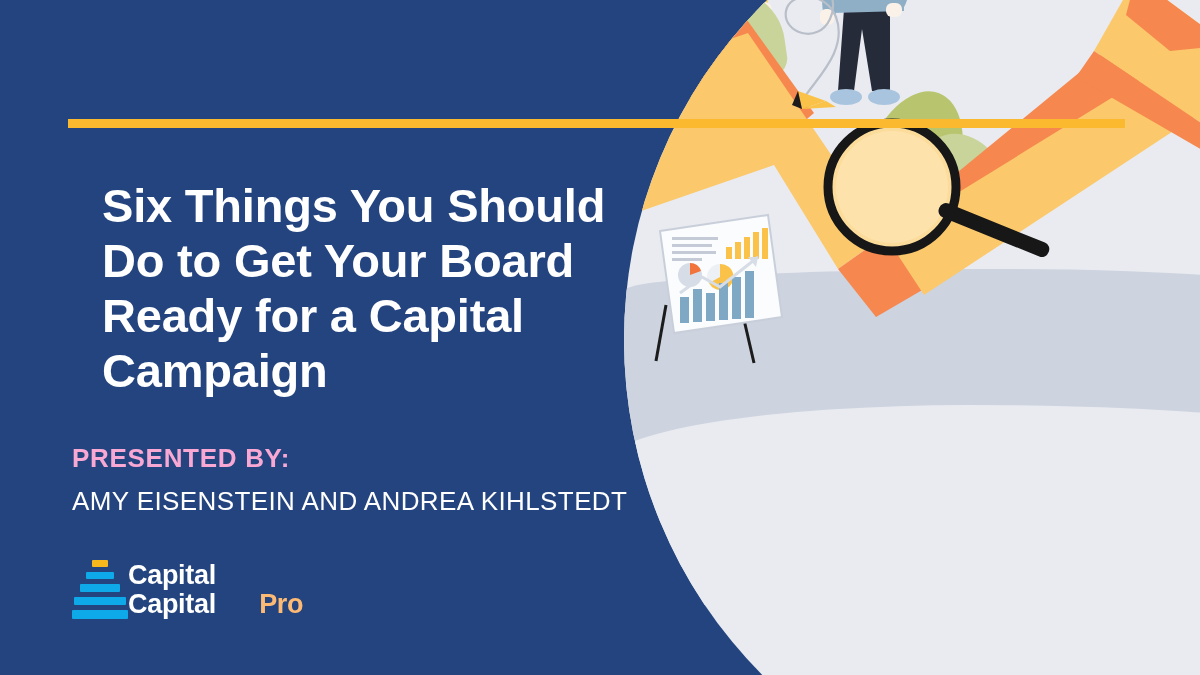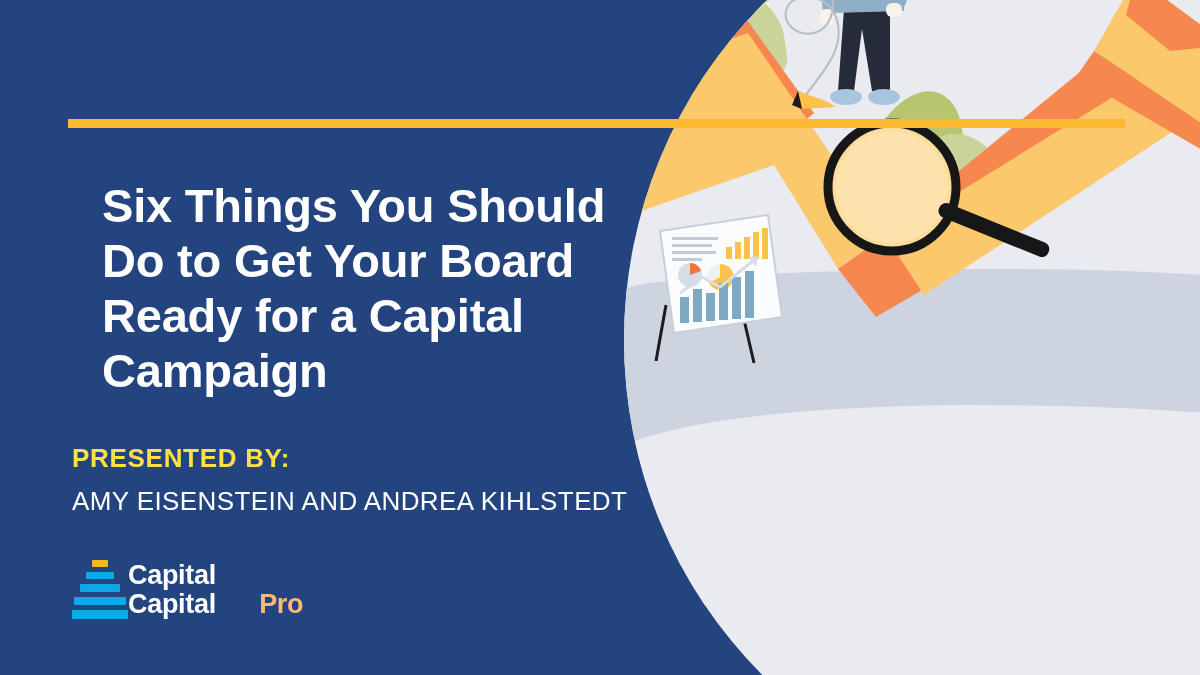--- a/index.html
+++ b/index.html
@@ -178,21 +178,21 @@
     font-size: 47px;
     font-weight: bold;
     line-height: 1.17;
     letter-spacing: -0.2px;
     margin-left: 32px;
   }
   .presented-label {
     position: absolute;
     left: 72px;
     top: 443px;
-    color: #fde047;
+    color: #f9a8d4;
     font-size: 26px;
     font-weight: bold;
     letter-spacing: 0.7px;
     white-space: nowrap;
   }
   .presenters {
     position: absolute;
     left: 72px;
     top: 486px;
     color: #FFFFFF;

